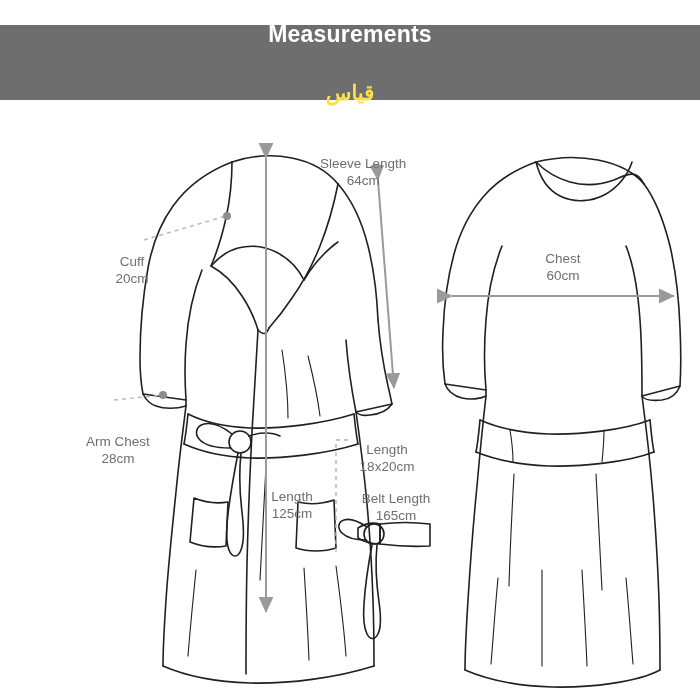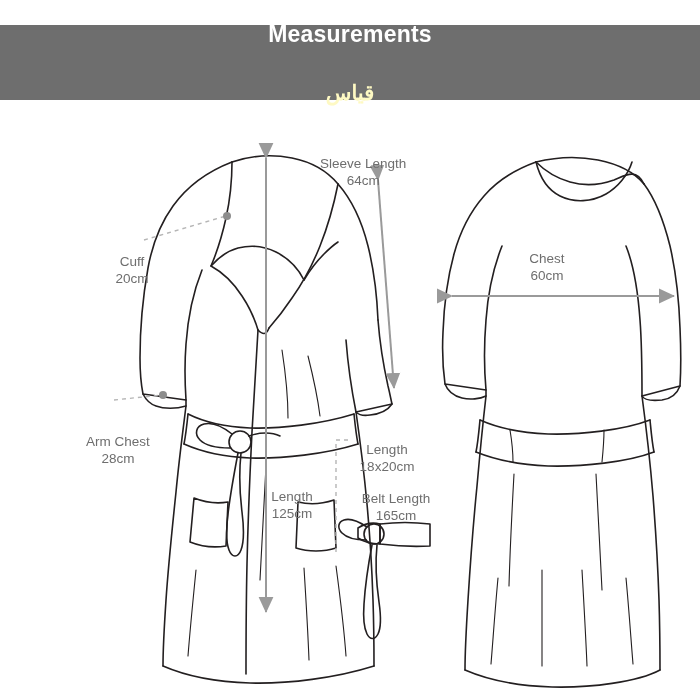--- a/index.html
+++ b/index.html
@@ -36,21 +36,21 @@
     gap: 24px;
   }
   .header-title {
     color: #ffffff;
     font-size: 23px;
     font-weight: bold;
     letter-spacing: 0.2px;
     line-height: 28px;
   }
   .header-subtitle {
-    color: #fef9c3;
+    color: #fde047;
     font-size: 21px;
     font-weight: bold;
     line-height: 26px;
     direction: rtl;
     margin-top: 8px;
   }
   
   .canvas {
     position: absolute;
     left: 0;
@@ -245,19 +245,19 @@
     <div class="label" style="left:310px; top:341px; width:82px;">
       <span class="v">Length</span>
       <span class="v">18x20cm</span>
     </div>
 
     <div class="label" style="left:306px; top:390px; width:108px;">
       <span class="v">Belt Length</span>
       <span class="v">165cm</span>
     </div>
 
-    <div class="label" style="left:436px; top:150px; width:150px;">
+    <div class="label" style="left:452px; top:150px; width:150px;">
       <span class="v">Chest</span>
       <span class="v">60cm</span>
     </div>
 
   </div>
 </div>
 
 </body></html>

